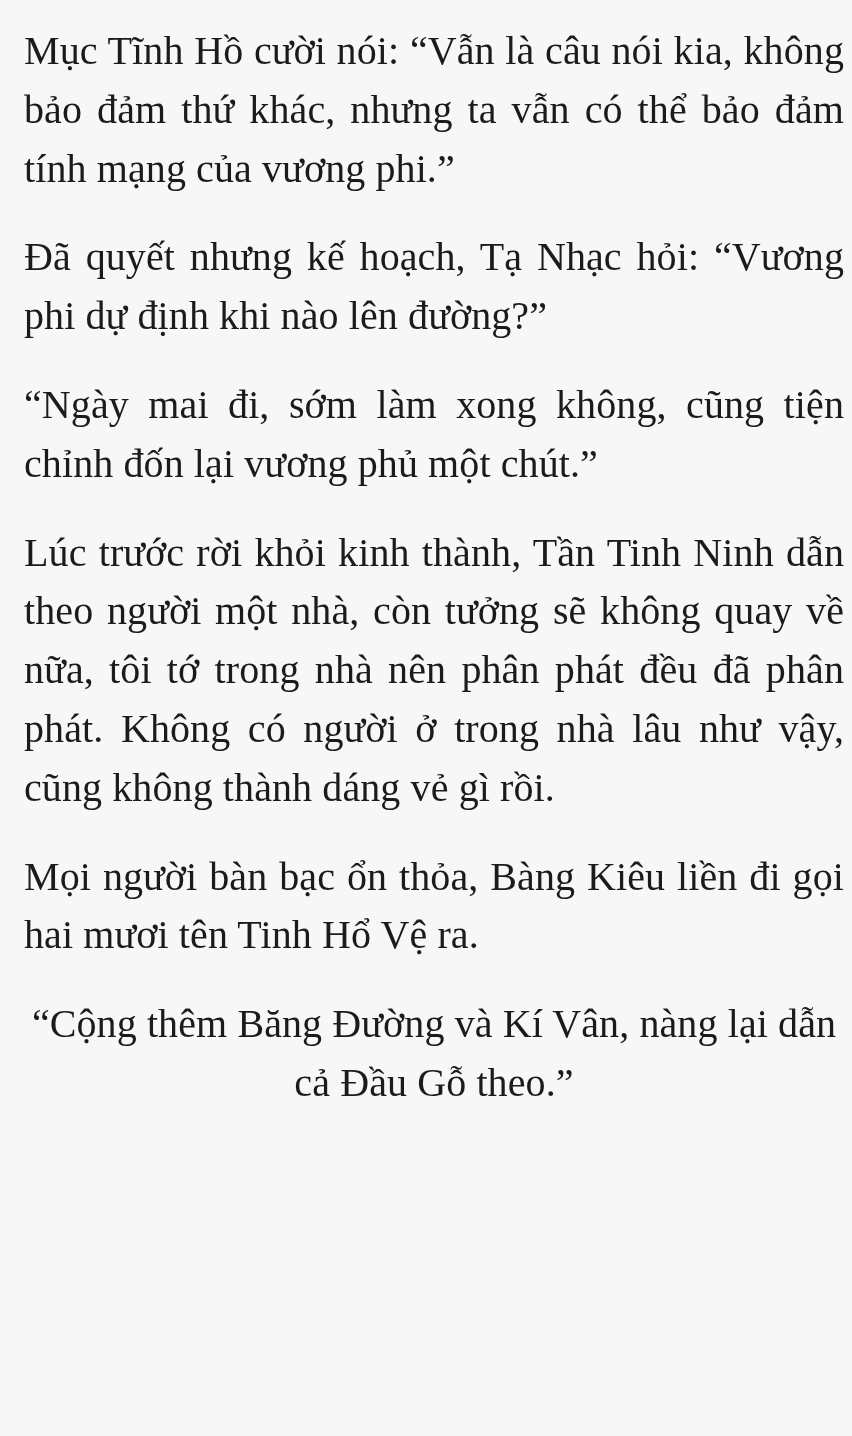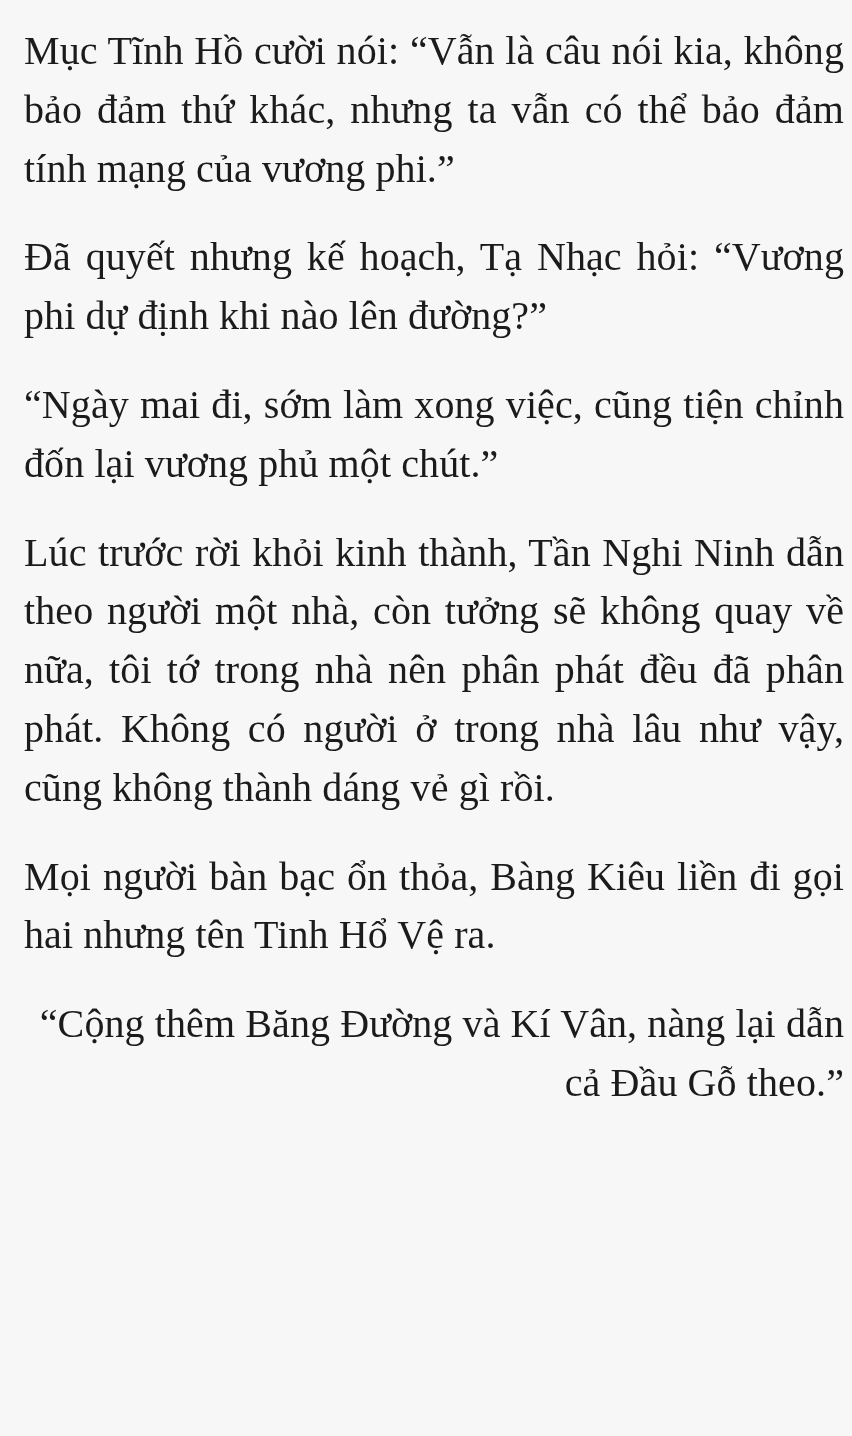--- a/index.html
+++ b/index.html
@@ -28,26 +28,26 @@
     margin: 0 0 30px 0;
     letter-spacing: 0.1px;
     -webkit-hyphens: none;
     hyphens: none;
   }
   .para:last-child {
     margin-bottom: 0;
     text-align: left;
   }
   .para.left {
-    text-align: right;
+    text-align: center;
   }
 </style>
 </head>
 <body>
 
 <div class="reader">
   <p class="para">Mục Tĩnh Hồ cười nói: “Vẫn là câu nói kia, không bảo đảm thứ khác, nhưng ta vẫn có thể bảo đảm tính mạng của vương phi.”</p>
   <p class="para">Đã quyết nhưng kế hoạch, Tạ Nhạc hỏi: “Vương phi dự định khi nào lên đường?”</p>
-  <p class="para">“Ngày mai đi, sớm làm xong việc, cũng tiện chỉnh đốn lại vương phủ một chút.”</p>
-  <p class="para">Lúc trước rời khỏi kinh thành, Tần Nghi Ninh dẫn theo người một nhà, còn tưởng sẽ không quay về nữa, tôi tớ trong nhà nên phân phát đều đã phân phát. Không có người ở trong nhà lâu như vậy, cũng không thành dáng vẻ gì rồi.</p>
-  <p class="para">Mọi người bàn bạc ổn thỏa, Bàng Kiêu liền đi gọi hai nhưng tên Tinh Hổ Vệ ra.</p>
+  <p class="para">“Ngày mai đi, sớm làm xong không, cũng tiện chỉnh đốn lại vương phủ một chút.”</p>
+  <p class="para">Lúc trước rời khỏi kinh thành, Tần Tinh Ninh dẫn theo người một nhà, còn tưởng sẽ không quay về nữa, tôi tớ trong nhà nên phân phát đều đã phân phát. Không có người ở trong nhà lâu như vậy, cũng không thành dáng vẻ gì rồi.</p>
+  <p class="para">Mọi người bàn bạc ổn thỏa, Bàng Kiêu liền đi gọi hai mươi tên Tinh Hổ Vệ ra.</p>
   <p class="para left">“Cộng thêm Băng Đường và Kí Vân, nàng lại dẫn cả Đầu Gỗ theo.”</p>
 </div>
 
 </body></html>

